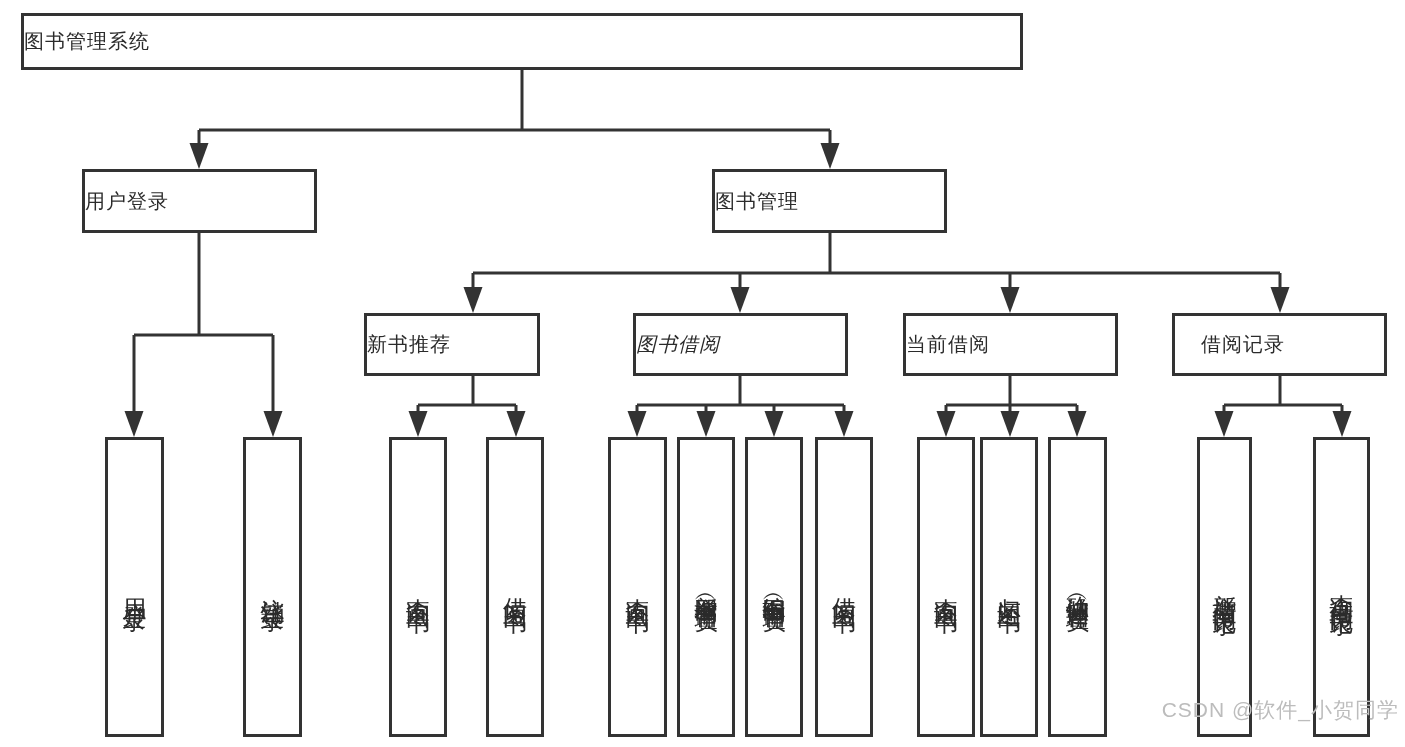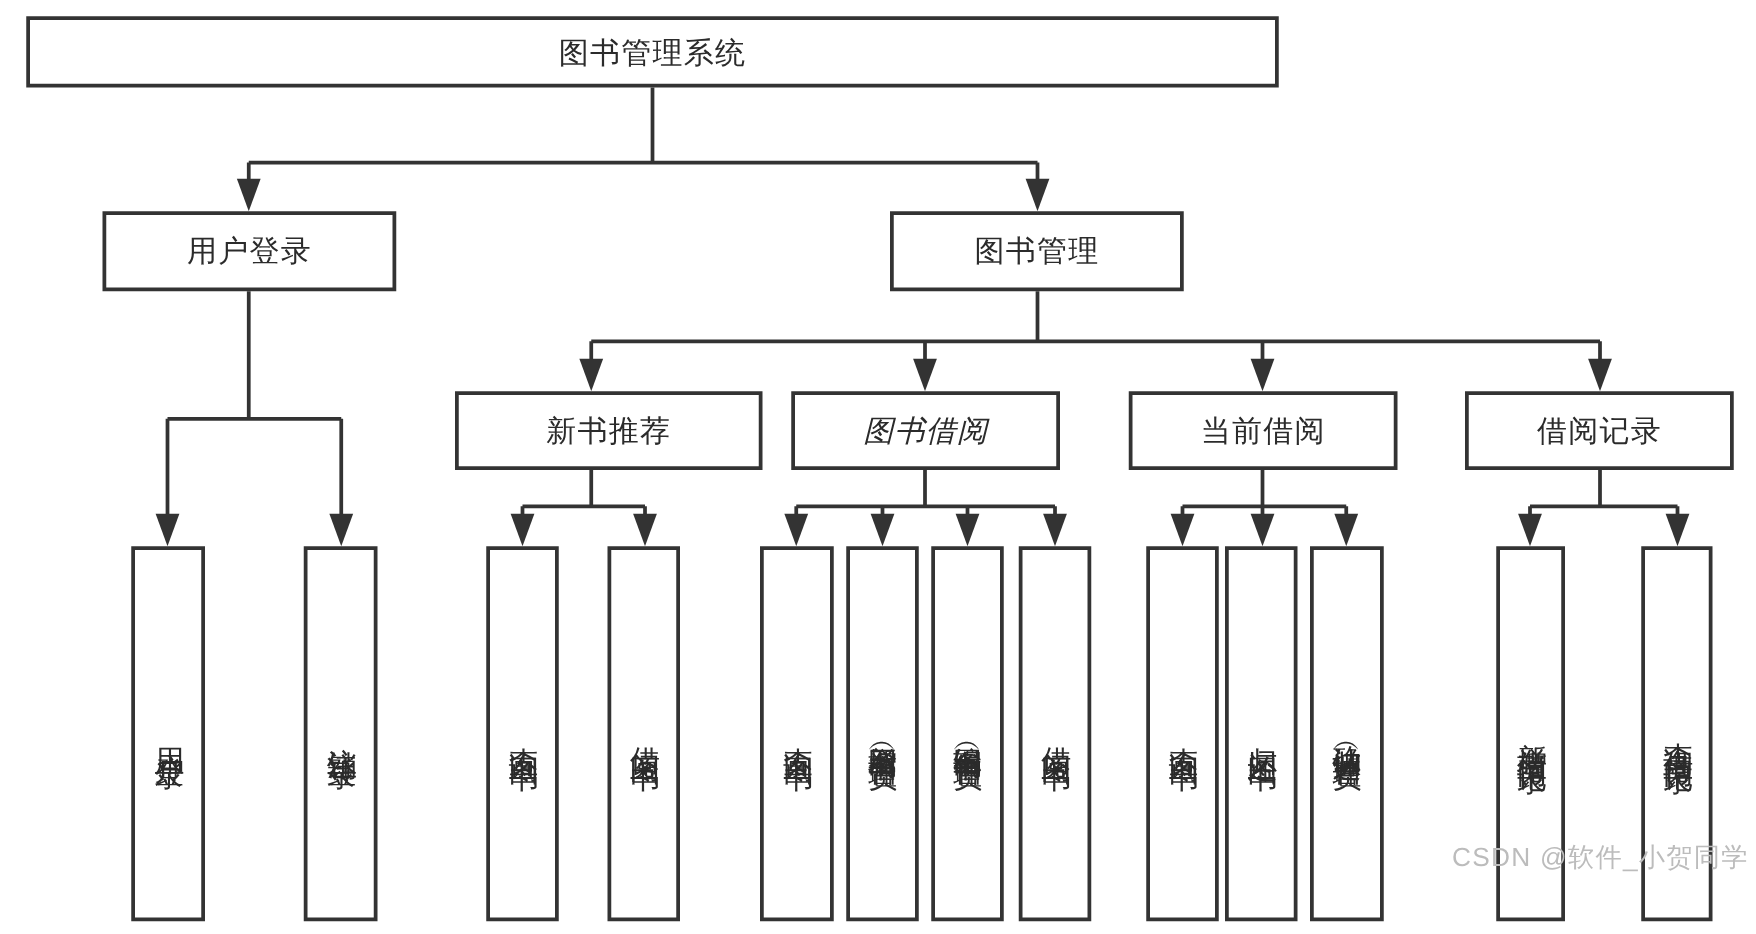--- a/index.html
+++ b/index.html
@@ -31,22 +31,21 @@
     fill: var(--line-color, #333333);
     stroke: none;
   }
   .hbox {
     position: absolute;
     box-sizing: border-box;
     border: 3px solid var(--line-color, #333333);
     background: #ffffff;
     display: flex;
     align-items: center;
-    justify-content: center;
-    font-size: 24px;
+    font-size: 20px;
     color: var(--text-color, #2b2b2b);
     letter-spacing: 1px;
     z-index: 2;
   }
   .vbox {
     position: absolute;
     top: 437px;
     height: 300px;
     box-sizing: border-box;
     border: 3px solid var(--line-color, #333333);
@@ -65,21 +64,21 @@
     color: var(--text-color, #2b2b2b);
     white-space: nowrap;
   }
   .vbox.tight .vtext {
     font-size: 23px;
     letter-spacing: 2px;
   }
   #watermark {
     position: absolute;
     right: 6px;
-    top: 672px;
+    top: 696px;
     font-size: 21px;
     color: var(--watermark-color, #bcbcbc);
     z-index: 3;
     letter-spacing: 1px;
   }
 </style>
 </head>
 <body>
 
 <div id="canvas">
@@ -150,30 +149,30 @@
     <span>图书管理系统</span>
   </div>
 
   <div class="hbox" style="left:82px; top:169px; width:235px; height:64px;">
     <span>用户登录</span>
   </div>
   <div class="hbox" style="left:712px; top:169px; width:235px; height:64px;font-family:Liberation Mono, monospace;">
     <span>图书管理</span>
   </div>
 
-  <div class="hbox" style="left:364px; top:313px; width:246px; height:63px;">
+  <div class="hbox" style="left:364px; top:313px; width:176px; height:63px;">
     <span>新书推荐</span>
   </div>
   <div class="hbox" style="left:633px; top:313px; width:215px; height:63px;font-style:italic;">
     <span>图书借阅</span>
   </div>
   <div class="hbox" style="left:903px; top:313px; width:215px; height:63px;">
     <span>当前借阅</span>
   </div>
-  <div class="hbox" style="left:1172px; top:313px; width:215px; height:63px;">
+  <div class="hbox" style="left:1172px; top:313px; width:215px; height:63px;padding-left:26px;">
     <span>借阅记录</span>
   </div>
 
   <div class="vbox" style="left:105px; width:59px;">
     <span class="vtext">用户登录</span>
   </div>
   <div class="vbox" style="left:243px; width:59px;">
     <span class="vtext">注销登录</span>
   </div>
 

